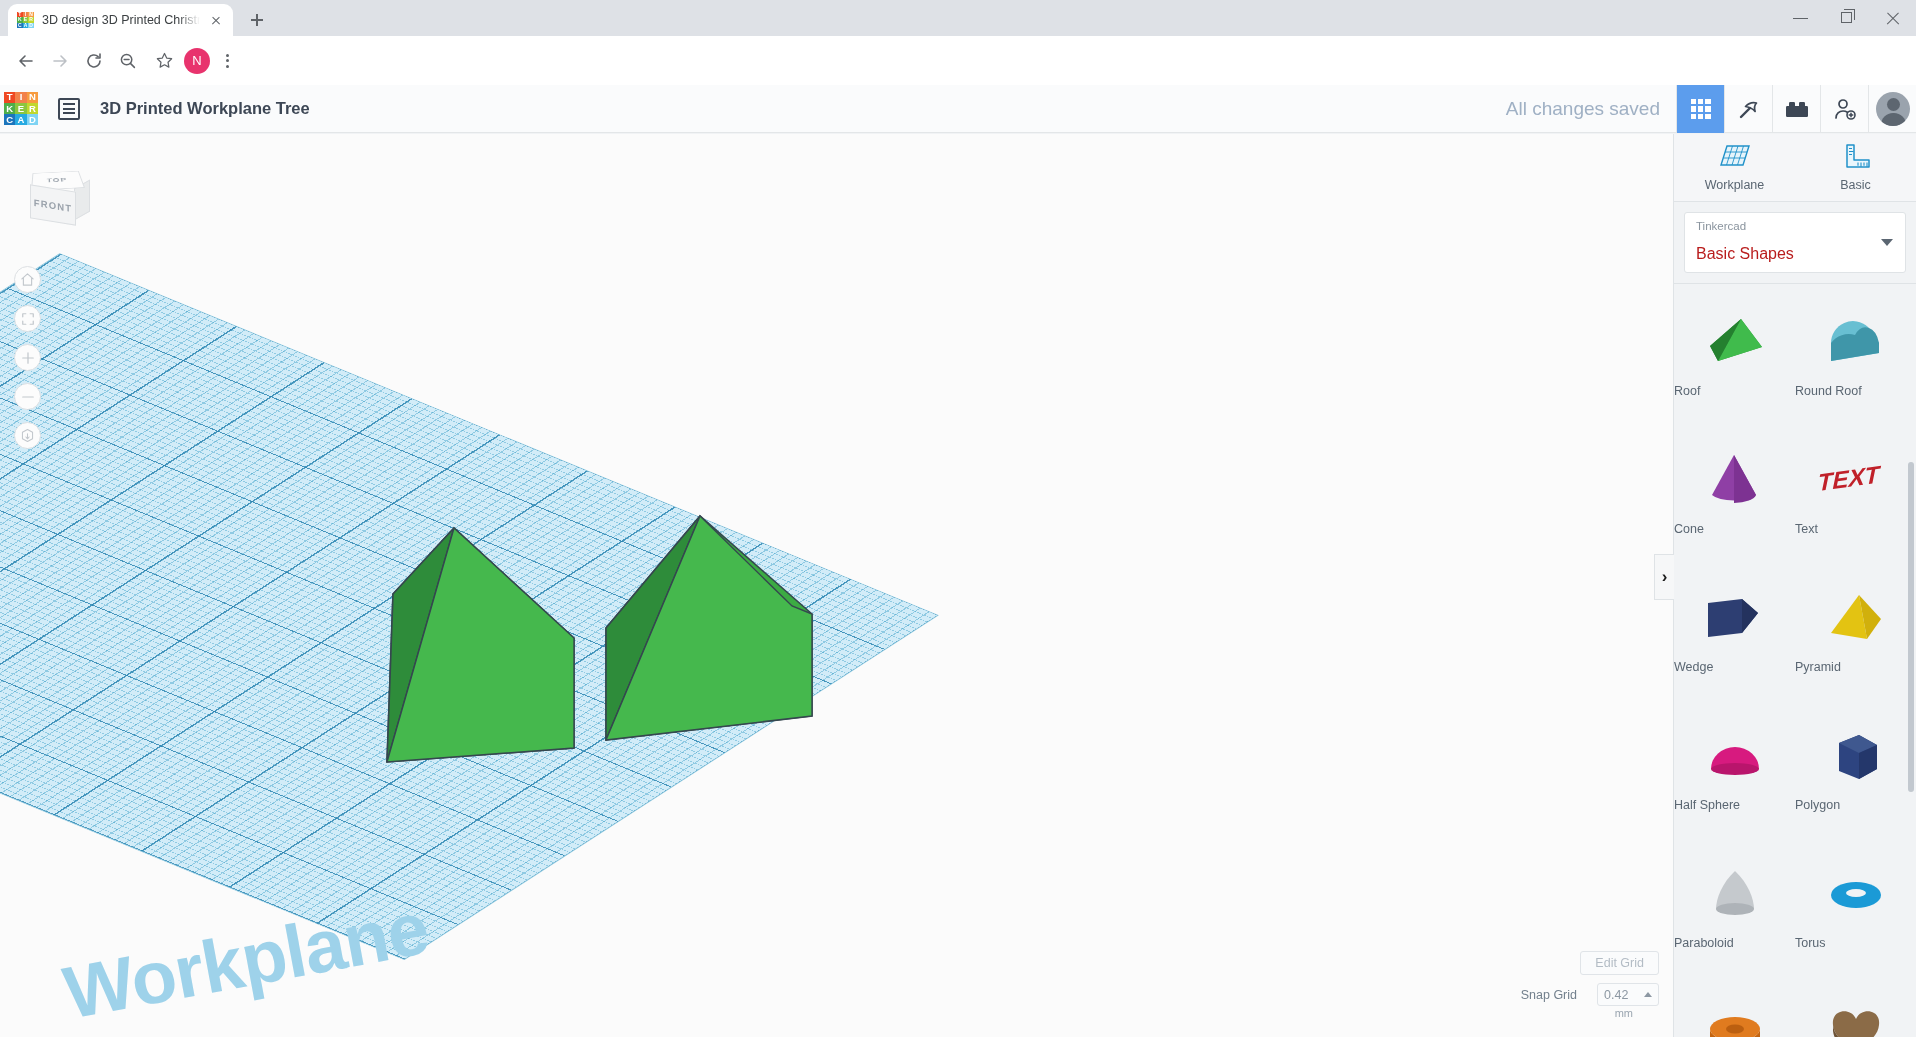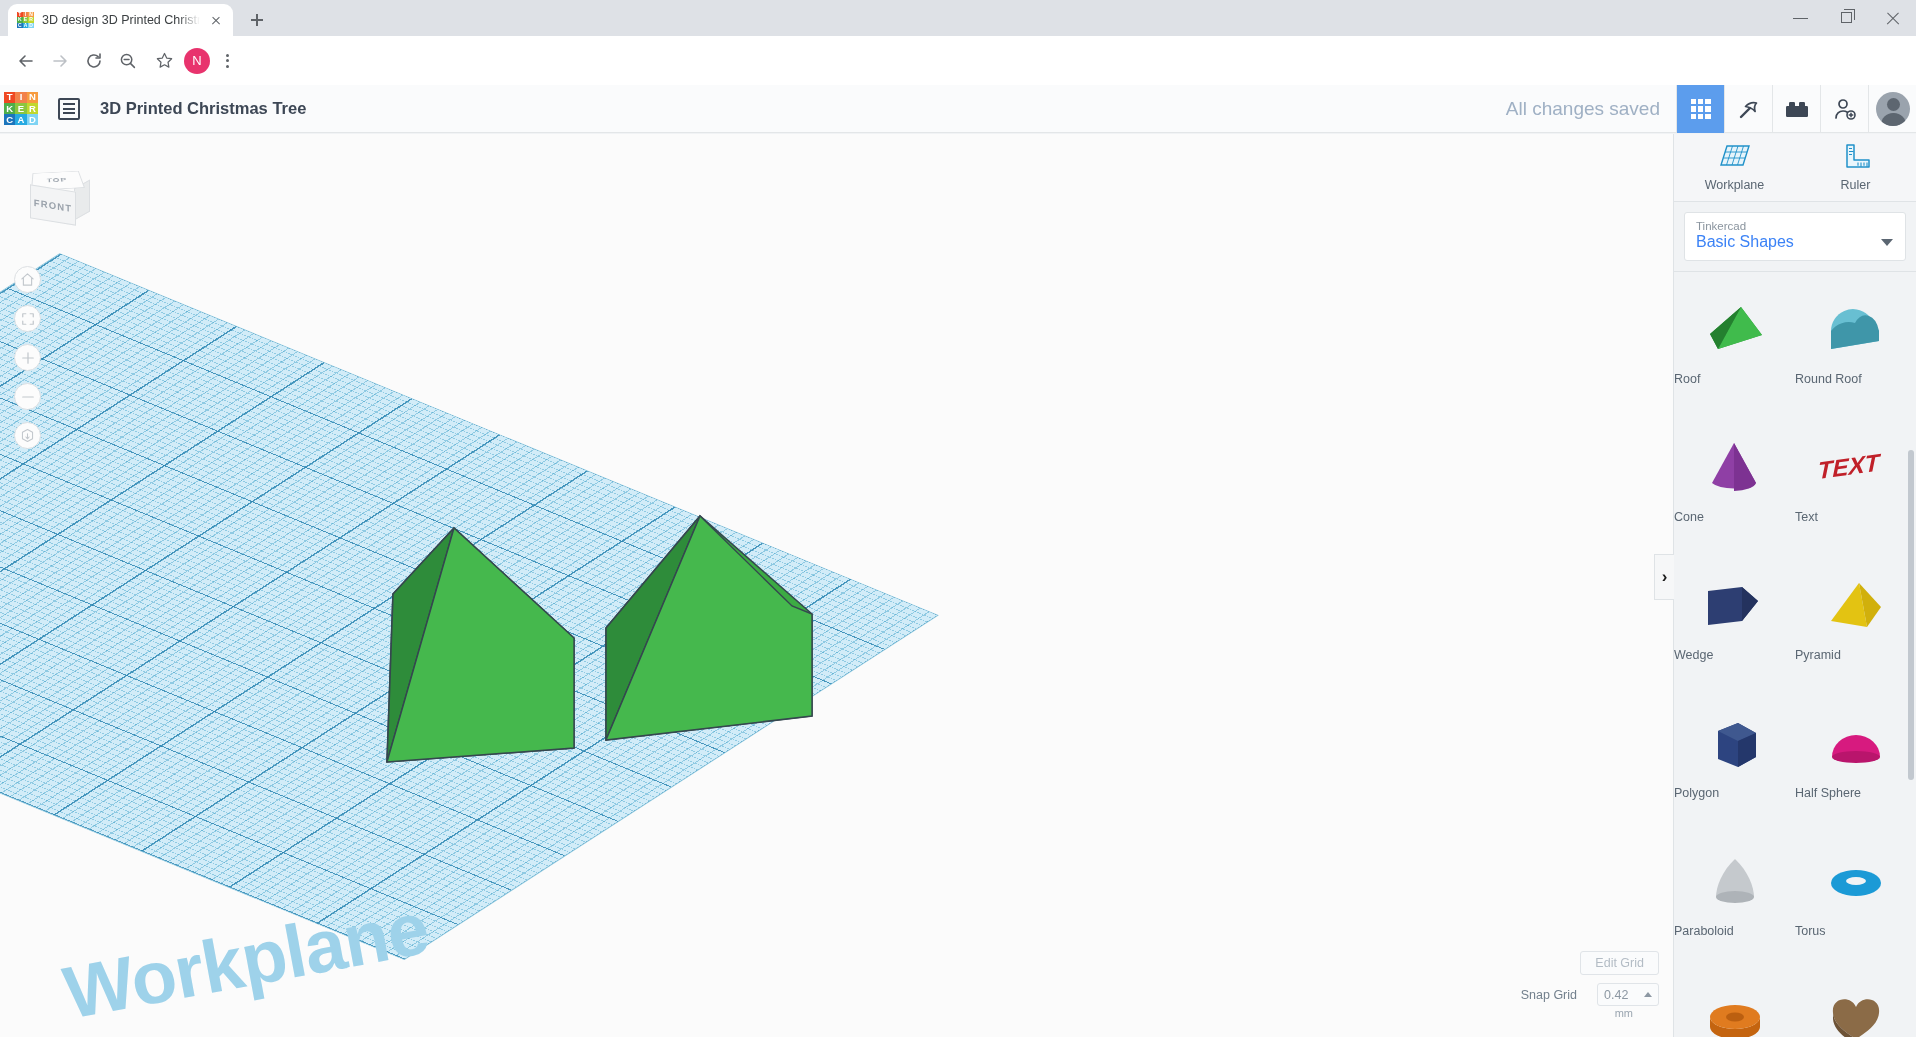--- a/index.html
+++ b/index.html
@@ -178,21 +178,21 @@
     display:flex; align-items:center; justify-content:center;
     font-size:17px; color:#1b1b1b; font-weight:bold; }
   .tools-row { height:68px; display:flex; border-bottom:1px solid #dfe3e6;
     background:#f5f6f8;}
   .tool { flex:1; display:flex; flex-direction:column; align-items:center;
     justify-content:center; gap:5px; }
   .tool span { font-size:12.5px; color:#5a6672; }
   .shapes-select { margin:10px; background:#fff; border:1px solid #dfe3e6;
     border-radius:3px; padding:7px 11px 9px; position:relative; }
   .ss-sub { font-size:11.5px; color:#8a949e; }
-  .ss-main { font-size:16px; color:#3b82f6; margin-top:1px; }
+  .ss-main { font-size:16px; color:#b91c1c; margin-top:13px; }
   .ss-caret { position:absolute; right:12px; top:26px; width:0;height:0;
     border-left:6px solid transparent;border-right:6px solid transparent;
     border-top:7px solid #5b6672; }
   .shapes-scroll { flex:1; overflow:hidden; position:relative;
     border-top:1px solid #dfe3e6; background:#f1f3f5; }
   .shapes-grid { display:grid; grid-template-columns:1fr 1fr;
     row-gap:0; padding: 6px 0 0; }
   .shapecell { height:138px; display:flex; flex-direction:column;
     justify-content:flex-start; padding-top:14px; }
   .shapecell .art { height:78px; display:flex; align-items:center;
@@ -284,21 +284,21 @@
       <span style="background:#c1d72e">R</span>
     <span style="background:#1c75bc">C</span>
       <span style="background:#27aae1">A</span>
       <span style="background:#7fd4f4">D</span>
   </div>
   <div class="tc-listicon">
       <i></i>
       <i></i>
       <i></i>
     </div>
-  <div class="tc-title">3D Printed Christmas Tree</div>
+  <div class="tc-title">3D Printed Workplane Tree</div>
   <div class="tc-right">
     <div class="saved">All changes saved</div>
     <div class="hbtn active">
       <div class="grid9">
           <i></i>
           <i></i>
           <i></i>
           <i></i>
           <i></i>
           <i></i>
@@ -499,21 +499,21 @@
           <path d="M14.5,3 L8.5,22 M20,3 L14,22 M25.5,3 L19.5,22" stroke="#2091c9" stroke-width=".9"></path>
           <path d="M7,9 H29 M5.6,15 H27" stroke="#2091c9" stroke-width=".9"></path>
         </svg>
         <span>Workplane</span>
       </div>
       <div class="tool">
         <svg width="34" height="30" viewBox="0 0 34 30">
           <path d="M8,2 h7 v15 h15 v7 h-22 z" fill="#eaf6fc" stroke="#2091c9" stroke-width="1.5" stroke-linejoin="round"></path>
           <path d="M10,5.5h3M10,8.5h4.5M10,11.5h3M18,20h0M19,19.5v3.2M22,19.5v4.2M25,19.5v3.2M28,19.5v4.2" stroke="#2091c9" stroke-width="1.1"></path>
         </svg>
-        <span>Ruler</span>
+        <span>Basic</span>
       </div>
     </div>
 
     <div class="shapes-select">
       <div class="ss-sub">Tinkercad</div>
       <div class="ss-main">Basic Shapes</div>
       <div class="ss-caret"></div>
     </div>
 
     <div class="shapes-scroll">
@@ -575,41 +575,41 @@
                 <polygon points="38,6 10,44 46,50" fill="#e3c312"></polygon>
                 <polygon points="38,6 60,30 46,50" fill="#d1b00c"></polygon>
               </svg>
           </div>
           <div class="nm">Pyramid</div>
         </div>
 
         <div class="shapecell">
           <div class="art">
             <svg width="70" height="60" viewBox="0 0 70 60">
+                <path d="M11,42 A24,22 0 0 1 59,42 Z" fill="#d71a7f"></path>
+                <ellipse cx="35" cy="42" rx="24" ry="6" fill="#b9156c"></ellipse>
+              </svg>
+          </div>
+          <div class="nm">Half Sphere</div>
+        </div>
+
+        <div class="shapecell">
+          <div class="art">
+            <svg width="70" height="60" viewBox="0 0 70 60">
                 <polygon points="18,16 38,8 56,18 56,42 38,52 18,44" fill="#2d4480"></polygon>
                 <polygon points="18,16 38,8 56,18 38,26" fill="#3f588f"></polygon>
                 <polygon points="38,26 56,18 56,42 38,52" fill="#24376b"></polygon>
               </svg>
           </div>
           <div class="nm">Polygon</div>
         </div>
 
         <div class="shapecell">
           <div class="art">
             <svg width="70" height="60" viewBox="0 0 70 60">
-                <path d="M11,42 A24,22 0 0 1 59,42 Z" fill="#d71a7f"></path>
-                <ellipse cx="35" cy="42" rx="24" ry="6" fill="#b9156c"></ellipse>
-              </svg>
-          </div>
-          <div class="nm">Half Sphere</div>
-        </div>
-
-        <div class="shapecell">
-          <div class="art">
-            <svg width="70" height="60" viewBox="0 0 70 60">
                 <path d="M35,6 C48,18 54,34 54,44 L16,44 C16,34 22,18 35,6 Z" fill="#c5c9cd"></path>
                 <ellipse cx="35" cy="44" rx="19" ry="6" fill="#aeb3b8"></ellipse>
               </svg>
           </div>
           <div class="nm">Paraboloid</div>
         </div>
 
         <div class="shapecell">
           <div class="art">
             <svg width="70" height="60" viewBox="0 0 70 60">

